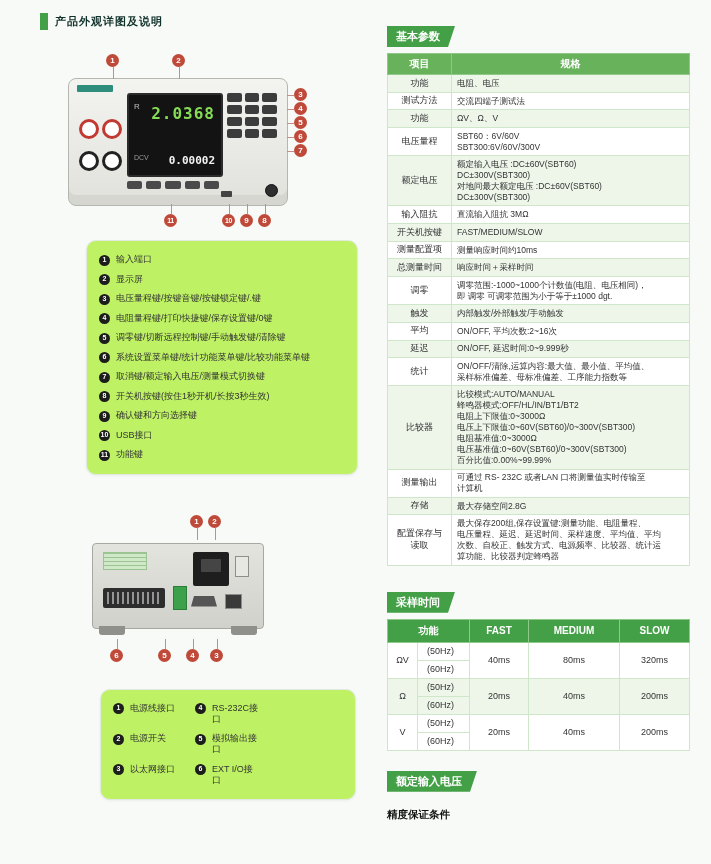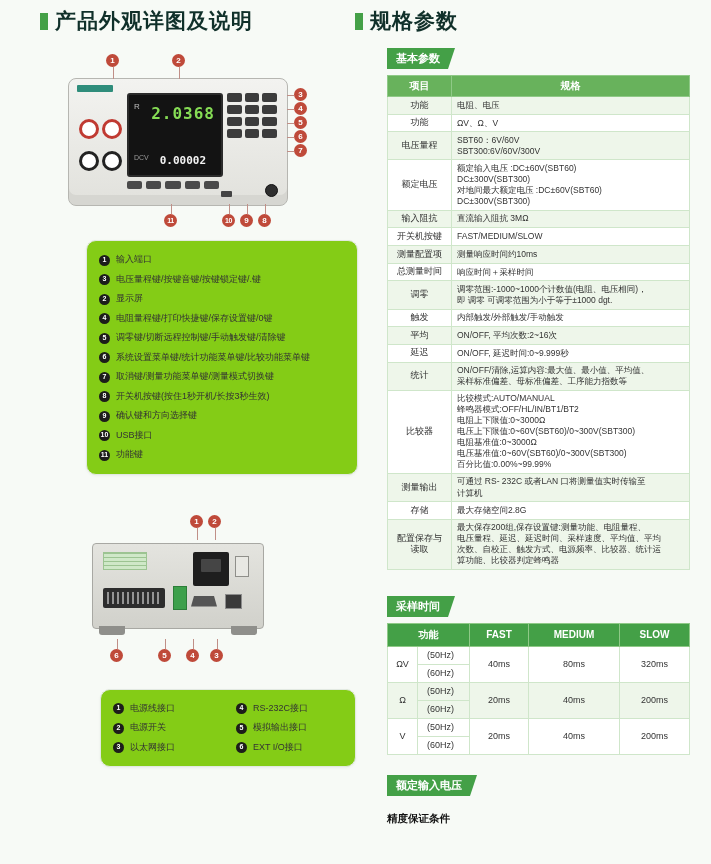--- a/index.html
+++ b/index.html
@@ -3,37 +3,37 @@
 <meta charset="utf-8">
 <style>
   html,body{margin:0;padding:0;}
   .page{position:relative;width:711px;height:864px;background:#f7faf6;overflow:hidden;
         font-family:"Liberation Sans",sans-serif;color:#333;}
   
   .col-left{position:absolute;left:40px;top:10px;width:305px;}
   .col-right{position:absolute;left:355px;top:10px;width:345px;}
   .section-header{display:flex;align-items:center;gap:7px;height:22px;}
   .sq-bullet{width:8px;height:17px;background:var(--accent,#44a047);}
-  .section-title{font-size:21px;font-weight:bold;color:#10302a;letter-spacing:1px;margin:0;}
+  .section-title{font-size:11px;font-weight:bold;color:#10302a;letter-spacing:1px;margin:0;}
   
   .front-figure{position:relative;height:192px;margin-top:16px;}
   .rear-figure{position:relative;height:172px;margin-top:28px;}
   .device-front{position:absolute;left:28px;top:30px;width:218px;height:126px;
      background:linear-gradient(#f3f3f0,#e1e1dc);border:1px solid #b6b6b1;border-radius:8px;
      box-shadow:inset 0 -10px 0 #d6d6d1;}
   .df-brand{position:absolute;left:8px;top:6px;width:36px;height:7px;background:#2f8d7b;border-radius:1px;}
   .df-term{position:absolute;width:14px;height:14px;border-radius:50%;background:#fff;border:3px solid #222;}
   .df-term.red{border-color:#c03a32;}
   .df-screen{position:absolute;left:58px;top:14px;width:92px;height:80px;background:#131313;
      border:2px solid #2b2b2b;border-radius:3px;}
   .df-r{position:absolute;left:5px;top:7px;color:#bfbfbf;font-size:8px;}
   .df-main{position:absolute;right:6px;top:9px;color:var(--display-green,#86dd55);
      font:bold 16px "DejaVu Sans Mono",monospace;letter-spacing:1px;}
   .df-dcv{position:absolute;left:5px;bottom:14px;color:#9a9a9a;font-size:7px;}
-  .df-sub{position:absolute;right:15px;bottom:8px;color:#f2f2f2;font:bold 11px "DejaVu Sans Mono",monospace;text-align:center;}
+  .df-sub{position:absolute;right:6px;bottom:8px;color:#f2f2f2;font:bold 11px "DejaVu Sans Mono",monospace;text-align:center;}
   .df-fkeys{position:absolute;left:58px;top:102px;width:92px;display:flex;gap:4px;}
   .fkey{flex:1;height:8px;background:#4a4a4a;border-radius:2px;}
   .df-keypad{position:absolute;left:158px;top:14px;width:50px;display:grid;
      grid-template-columns:repeat(3,1fr);gap:3px;}
   .key{height:9px;background:#3c3c3c;border-radius:2px;}
   .df-usb{position:absolute;left:152px;bottom:8px;width:11px;height:6px;background:#444;border-radius:1px;}
   .df-power{position:absolute;right:9px;bottom:8px;width:11px;height:11px;border-radius:50%;
      background:#2e2e2e;border:1px solid #111;}
   .device-rear{position:absolute;left:52px;top:40px;width:170px;height:84px;
      background:linear-gradient(#e4e4df,#d1d1cb);border:1px solid #a8a8a3;border-radius:4px;}
@@ -52,27 +52,27 @@
   .dr-foot{position:absolute;top:82px;width:26px;height:9px;background:#8f8f8b;border-radius:0 0 3px 3px;}
   .dr-foot.l{left:6px;} .dr-foot.r{right:6px;}
   
   .callout{position:absolute;width:13px;height:13px;border-radius:50%;background:var(--callout,#bf4a3a);
      color:#fff;font-size:8px;font-weight:bold;display:flex;align-items:center;justify-content:center;z-index:3;}
   .callout.w2{font-size:7px;letter-spacing:-0.5px;}
   .callout.ld::after{content:'';position:absolute;top:100%;left:50%;width:1px;height:12px;background:#c08f87;}
   .callout.lu::after{content:'';position:absolute;bottom:100%;left:50%;width:1px;height:10px;background:#c08f87;}
   .callout.ll::after{content:'';position:absolute;right:100%;top:50%;width:7px;height:1px;background:#c08f87;}
   
-  .label-box{background:#84cc16;border:1px solid #e2e9e1;border-radius:10px;
+  .label-box{background:#bef264;border:1px solid #e2e9e1;border-radius:10px;
      box-shadow:0 1px 3px rgba(0,0,0,.05);padding:9px 12px;}
   .front-labels{margin-left:46px;width:246px;}
   .rear-labels{margin-left:60px;width:230px;margin-top:14px;}
   .label-box ul{list-style:none;margin:0;padding:0;}
   .rear-labels ul{display:grid;grid-auto-flow:column;grid-template-rows:repeat(3,auto);
-     grid-template-columns:1fr 1fr;column-gap:16px;}
+     grid-template-columns:1fr 1fr 1fr;column-gap:16px;}
   .label-box li{display:flex;align-items:flex-start;gap:6px;font-size:9px;line-height:1.25;
      color:#333;padding:4px 0;}
   .lnum{flex:0 0 auto;width:11px;height:11px;border-radius:50%;background:#1d1d1b;color:#fff;
      font-size:7px;font-weight:bold;display:flex;align-items:center;justify-content:center;margin-top:0.5px;}
   
   .right-content{margin-left:32px;width:303px;margin-top:16px;}
   .tag{display:inline-block;background:var(--accent,#44a047);color:#fff;font-size:11px;font-weight:bold;
      padding:3px 15px 3px 9px;clip-path:polygon(0 0,100% 0,calc(100% - 7px) 100%,0 100%);margin-bottom:6px;}
   table{border-collapse:collapse;width:100%;}
   table.spec{font-size:8.5px;}
@@ -153,42 +153,42 @@
       <div class="callout lu" style="left:218px;top:166px;">8</div>
     </div>
 
     <div class="label-box front-labels">
       <ul id="front-legend">
           <li>
             <span class="lnum">1</span>
             <span class="ltext">输入端口</span>
           </li>
           <li>
+            <span class="lnum">2</span>
+            <span class="ltext">显示屏</span>
+          </li>
+          <li>
             <span class="lnum">3</span>
             <span class="ltext">电压量程键/按键音键/按键锁定键/.键</span>
           </li>
           <li>
-            <span class="lnum">2</span>
-            <span class="ltext">显示屏</span>
-          </li>
-          <li>
             <span class="lnum">4</span>
             <span class="ltext">电阻量程键/打印快捷键/保存设置键/0键</span>
           </li>
           <li>
             <span class="lnum">5</span>
             <span class="ltext">调零键/切断远程控制键/手动触发键/清除键</span>
           </li>
           <li>
             <span class="lnum">6</span>
             <span class="ltext">系统设置菜单键/统计功能菜单键/比较功能菜单键</span>
           </li>
           <li>
             <span class="lnum">7</span>
-            <span class="ltext">取消键/测量功能菜单键/测量模式切换键</span>
+            <span class="ltext">取消键/额定输入电压/测量模式切换键</span>
           </li>
           <li>
             <span class="lnum">8</span>
             <span class="ltext">开关机按键(按住1秒开机/长按3秒生效)</span>
           </li>
           <li>
             <span class="lnum">9</span>
             <span class="ltext">确认键和方向选择键</span>
           </li>
           <li>
@@ -250,44 +250,46 @@
           </li>
           <li>
             <span class="lnum">6</span>
             <span class="ltext">EXT I/O接口</span>
           </li>
         </ul>
     </div>
   </div>
 
   <div class="col-right">
-    <div class="section-header">
-      <span class="sq-bullet"></span>
-      <h2 class="section-title">规格参数</h2>
-    </div>
 
     <div class="right-content">
       <div class="tag">基本参数</div>
 
       <table class="spec">
         <colgroup>
             <col style="width:64px;">
             <col>
           </colgroup>
         <thead>
           <tr>
             <th>项目</th>
             <th>规格</th>
           </tr>
         </thead>
         <tbody id="spec-body">
             <tr>
               <td class="item">功能</td>
               <td class="val">
                 <div>电阻、电压</div>
+              </td>
+            </tr>
+            <tr>
+              <td class="item">测试方法</td>
+              <td class="val">
+                <div>交流四端子测试法</div>
               </td>
             </tr>
             <tr>
               <td class="item">功能</td>
               <td class="val">
                 <div>ΩV、Ω、V</div>
               </td>
             </tr>
             <tr>
               <td class="item">电压量程</td>

